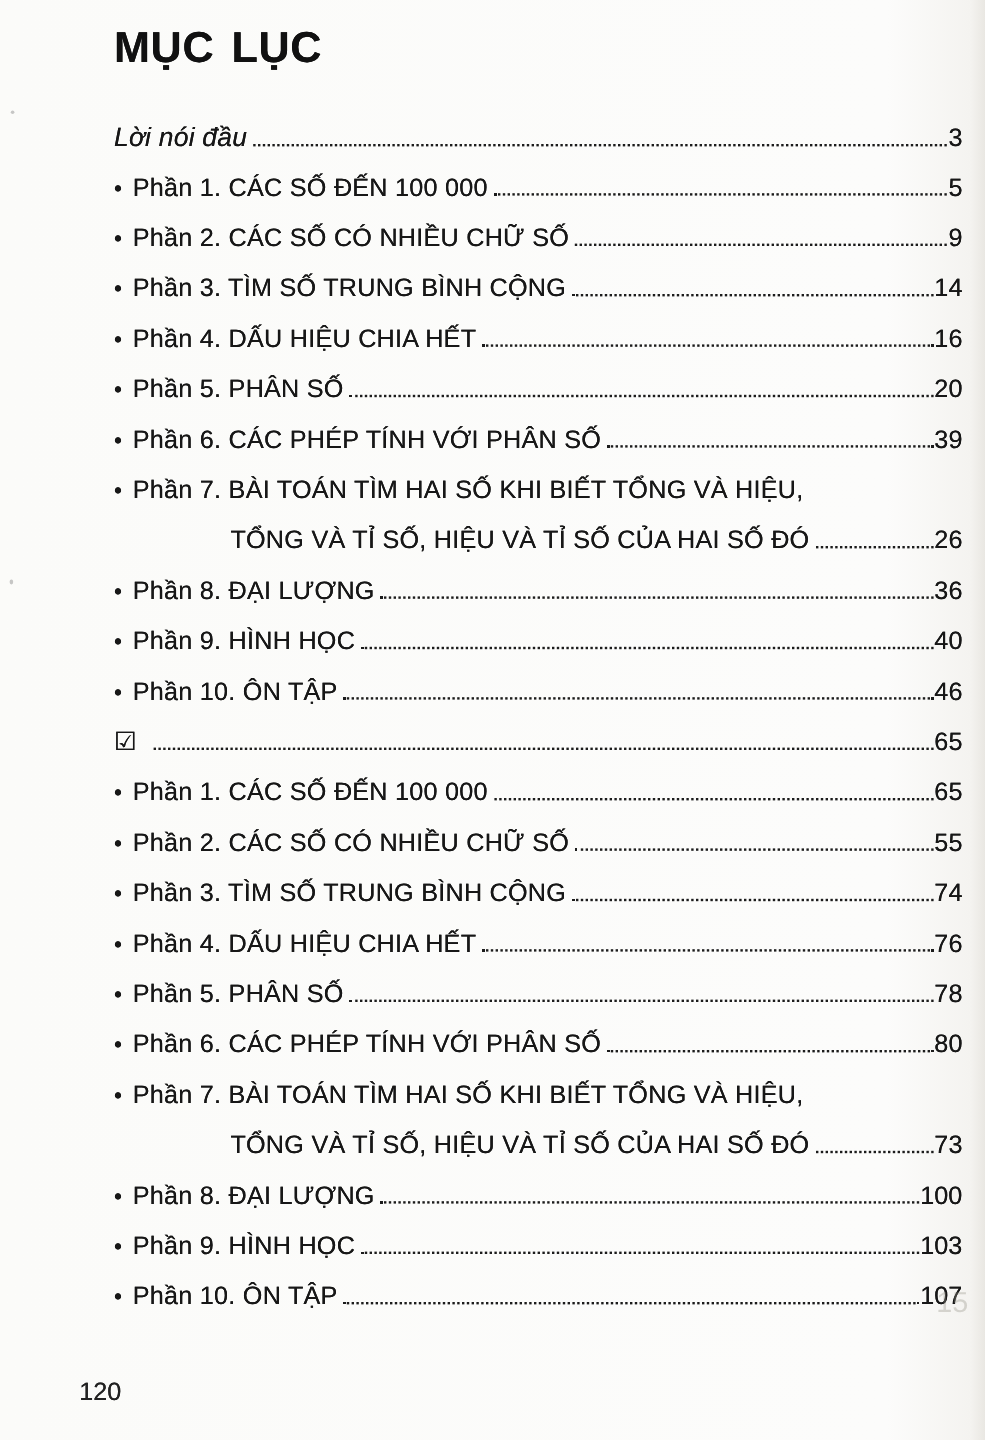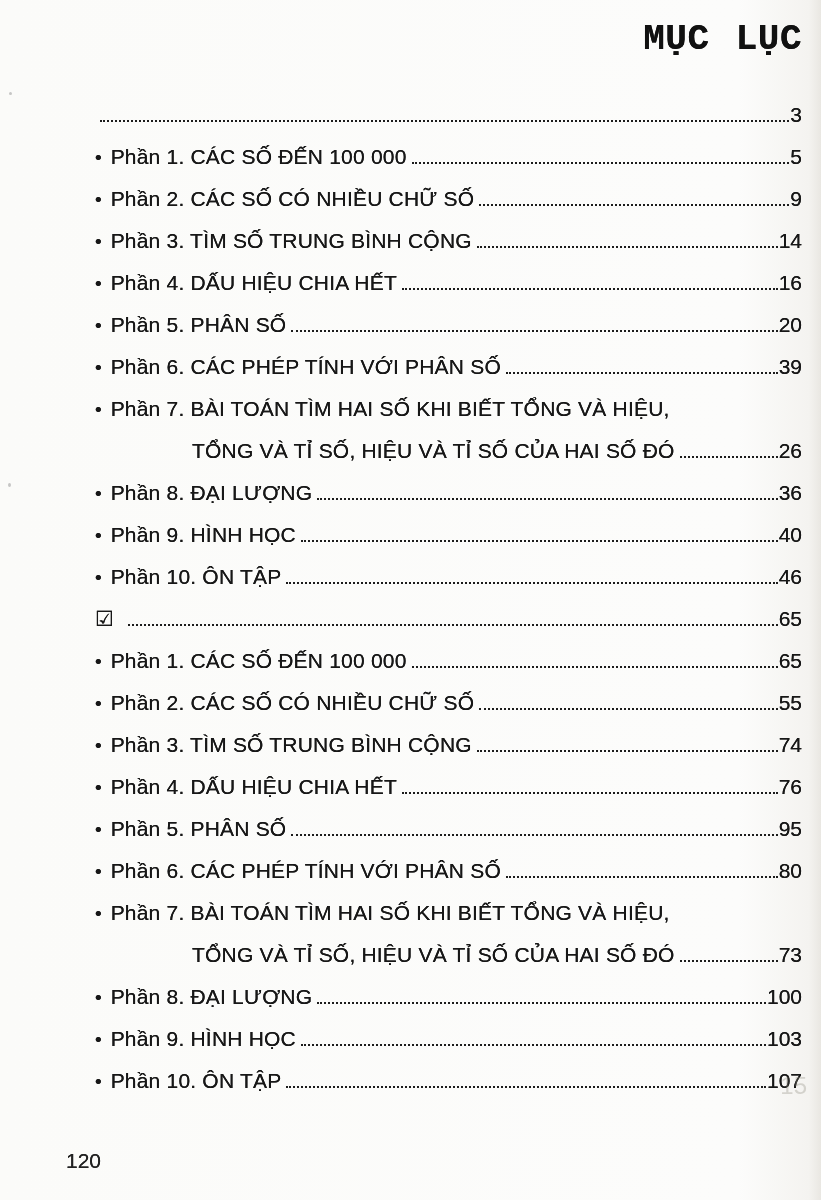--- a/index.html
+++ b/index.html
@@ -14,29 +14,28 @@
     margin: 0 auto;
     background: linear-gradient(90deg, #fbfbf9 0%, #fcfcfb 90%, #f4f3f0 98.5%, #e9e7e2 100%);
     color: #171717;
     font-family: "Liberation Sans", "DejaVu Sans", sans-serif;
     overflow: hidden;
     box-sizing: border-box;
     padding: 20px 19px 0 95px;
   }
   .doc-title {
     margin: 0 0 34px 0;
-    text-align: right;
+    text-align: left;
     font-size: 36px;
     font-weight: 700;
     letter-spacing: 0.5px;
     word-spacing: 4px;
     line-height: 40px;
     color: #111;
     text-shadow: 0 0 0.5px #111;
-    font-family: Liberation Mono, monospace;
   }
   .toc {
     width: 707px;
   }
   .toc-row {
     display: flex;
     align-items: baseline;
     line-height: 42px;
     height: 42px;
     font-size: 21px;
@@ -108,20 +107,21 @@
 <body>
 
 <div class="page">
   <div class="speck1"></div>
   <div class="speck2"></div>
 
   <h1 class="doc-title">MỤC LỤC</h1>
 
   <div class="toc" id="toc">
       <div class="toc-row preface">
+        <span class="label">Lời nói đầu</span>
         <span class="dots"></span>
         <span class="pagenum">3</span>
       </div>
       <div class="toc-row item">
         <span class="bullet">•</span>
         <span class="label">Phần 1. CÁC SỐ ĐẾN 100 000</span>
         <span class="dots"></span>
         <span class="pagenum">5</span>
       </div>
       <div class="toc-row item">
@@ -207,21 +207,21 @@
       <div class="toc-row item">
         <span class="bullet">•</span>
         <span class="label">Phần 4. DẤU HIỆU CHIA HẾT</span>
         <span class="dots"></span>
         <span class="pagenum">76</span>
       </div>
       <div class="toc-row item">
         <span class="bullet">•</span>
         <span class="label">Phần 5. PHÂN SỐ</span>
         <span class="dots"></span>
-        <span class="pagenum">95</span>
+        <span class="pagenum">78</span>
       </div>
       <div class="toc-row item">
         <span class="bullet">•</span>
         <span class="label">Phần 6. CÁC PHÉP TÍNH VỚI PHÂN SỐ</span>
         <span class="dots"></span>
         <span class="pagenum">80</span>
       </div>
       <div class="toc-row item-head">
         <span class="bullet">•</span>
         <span class="label">Phần 7. BÀI TOÁN TÌM HAI SỐ KHI BIẾT TỔNG VÀ HIỆU,</span>

